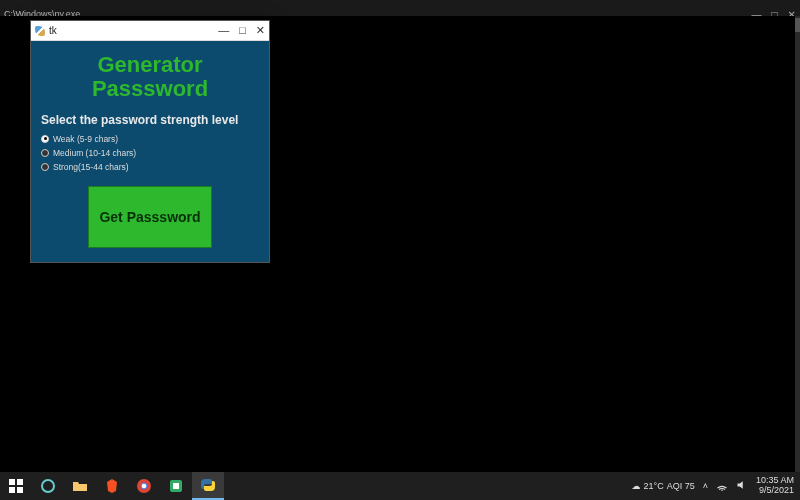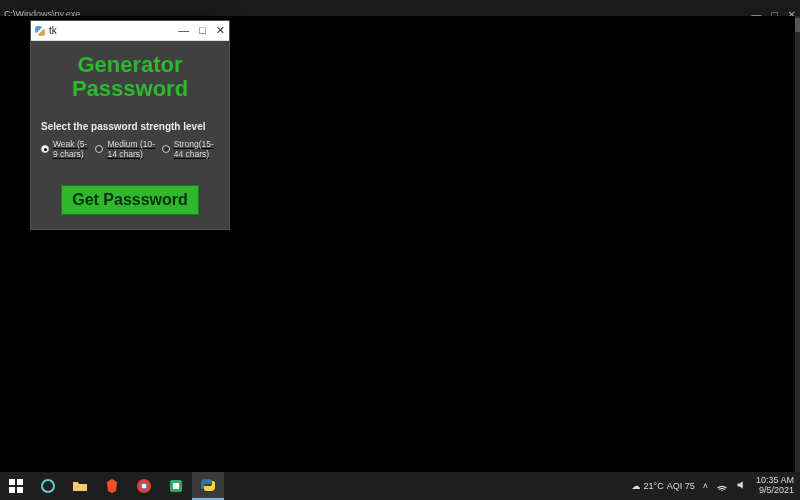--- a/index.html
+++ b/index.html
@@ -28,22 +28,22 @@
     position: absolute;
     top: 16px; right: 0; width: 5px; bottom: 28px;
     background: #2a2a2a;
   }
   .console-scrollbar .thumb { position:absolute; top:2px; left:0; right:0; height:14px; background:#555; }
 
   
   .tk-window {
     position: absolute;
     top: 4px; left: 30px;
-    width: 200px;
-    background: #404040;
+    width: 240px;
+    background: #0c4a6e;
     box-shadow: 0 4px 18px rgba(0,0,0,0.6);
     border: 1px solid #555;
   }
   .tk-titlebar {
     height: 20px;
     background: #fff;
     display: flex;
     align-items: center;
     justify-content: space-between;
     font-size: 10px;
@@ -67,28 +67,27 @@
     font-weight: 700;
     color: #2eb82e;
     text-align: center;
     line-height: 1.1;
     margin: 6px 0 12px 0;
   }
 
   .cols { display:flex; gap:8px; }
   .col { flex:1; }
   .label {
-    font-size: 10px;
+    font-size: 12px;
     font-weight: 600;
     color: #e8e8e8;
     margin-bottom: 6px;
     line-height: 1.2;
-    margin-top: 8px;
-  }
-  .opts { display:flex; flex-direction:row; gap:4px;text-decoration:underline; }
+  }
+  .opts { display:flex; flex-direction:column; gap:4px; }
   .radio {
     display:flex; align-items:center; gap:4px;
     font-size: 8.5px; color:#ddd;
     cursor: pointer;
   }
   .radio .dot {
     width:8px; height:8px; border-radius:50%;
     border:1px solid #ccc; background:#333;
     position:relative; flex-shrink:0;
   }
@@ -105,27 +104,27 @@
     font-size: 9px; color:#000;
     margin-top: 6px;
   }
   .spin .val { flex:1; padding:0 2px; line-height:12px; }
   .spin .btns { width:8px; display:flex; flex-direction:column; border-left:1px solid #aaa;}
   .spin .b { flex:1; background:#e8e8e8; font-size:5px; line-height:5px; text-align:center; cursor:pointer;}
   .spin .b:first-child{border-bottom:1px solid #aaa;}
 
   .getbtn {
     display:block;
-    margin: 26px auto 0 auto;
+    margin: 14px auto 0 auto;
     background: #2eb82e;
     color: #083008;
     border: 1px solid #1f7a1f;
-    font-size: 16px;
+    font-size: 14px;
     font-weight: 600;
-    padding: 5px 10px;
+    padding: 22px 10px;
     cursor: pointer;
     font-family: inherit;
   }
 
   
   .taskbar {
     position: absolute;
     left:0; right:0; bottom:0;
     height: 28px;
     background: #1f1f1f;

